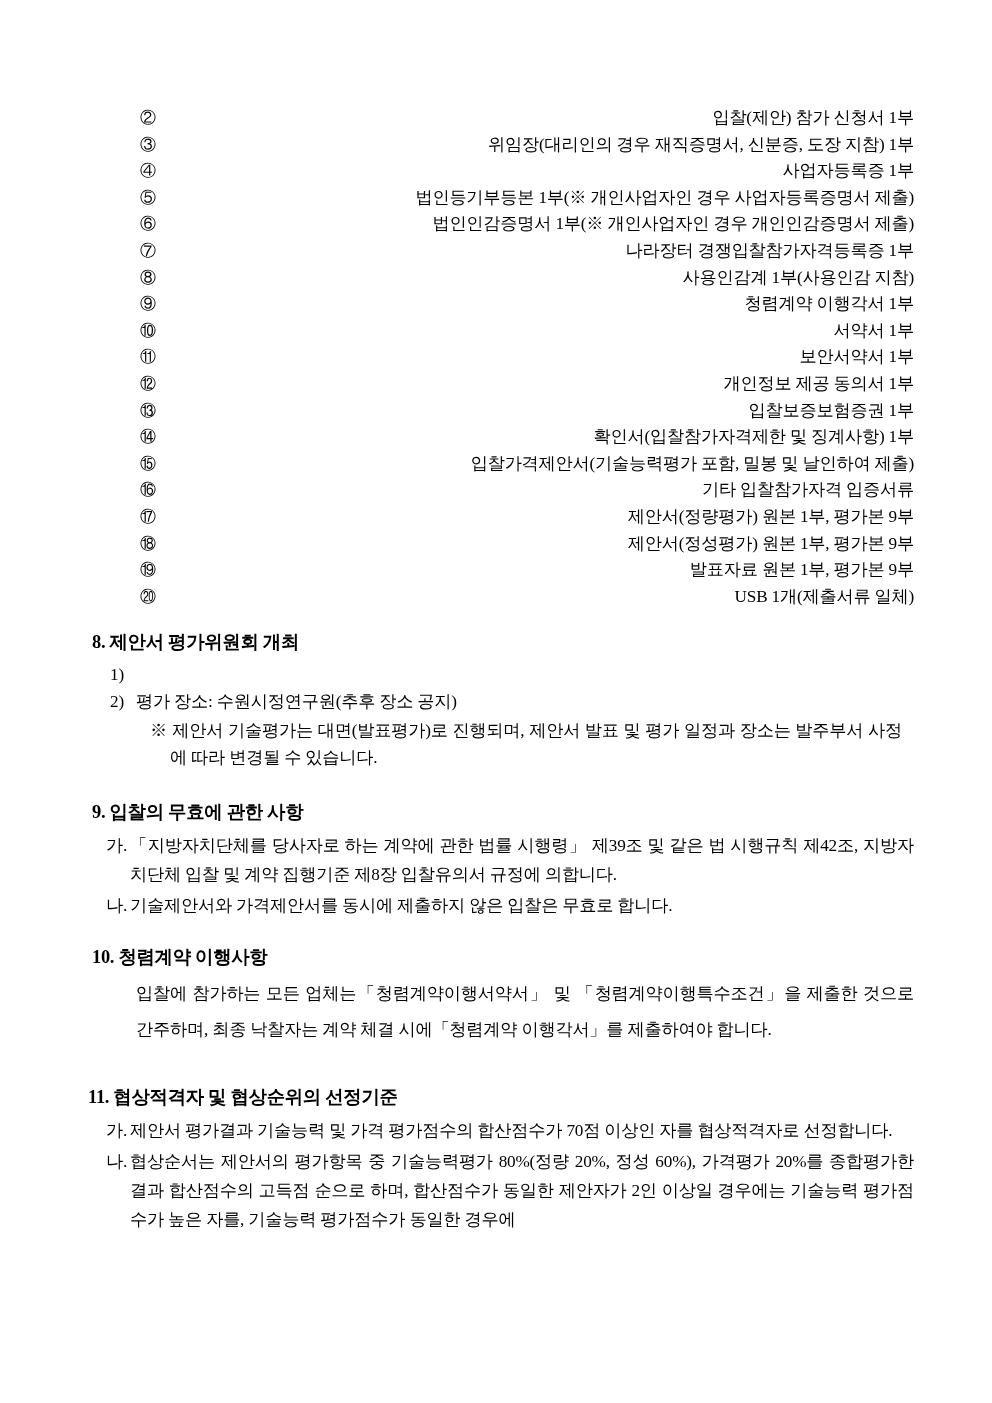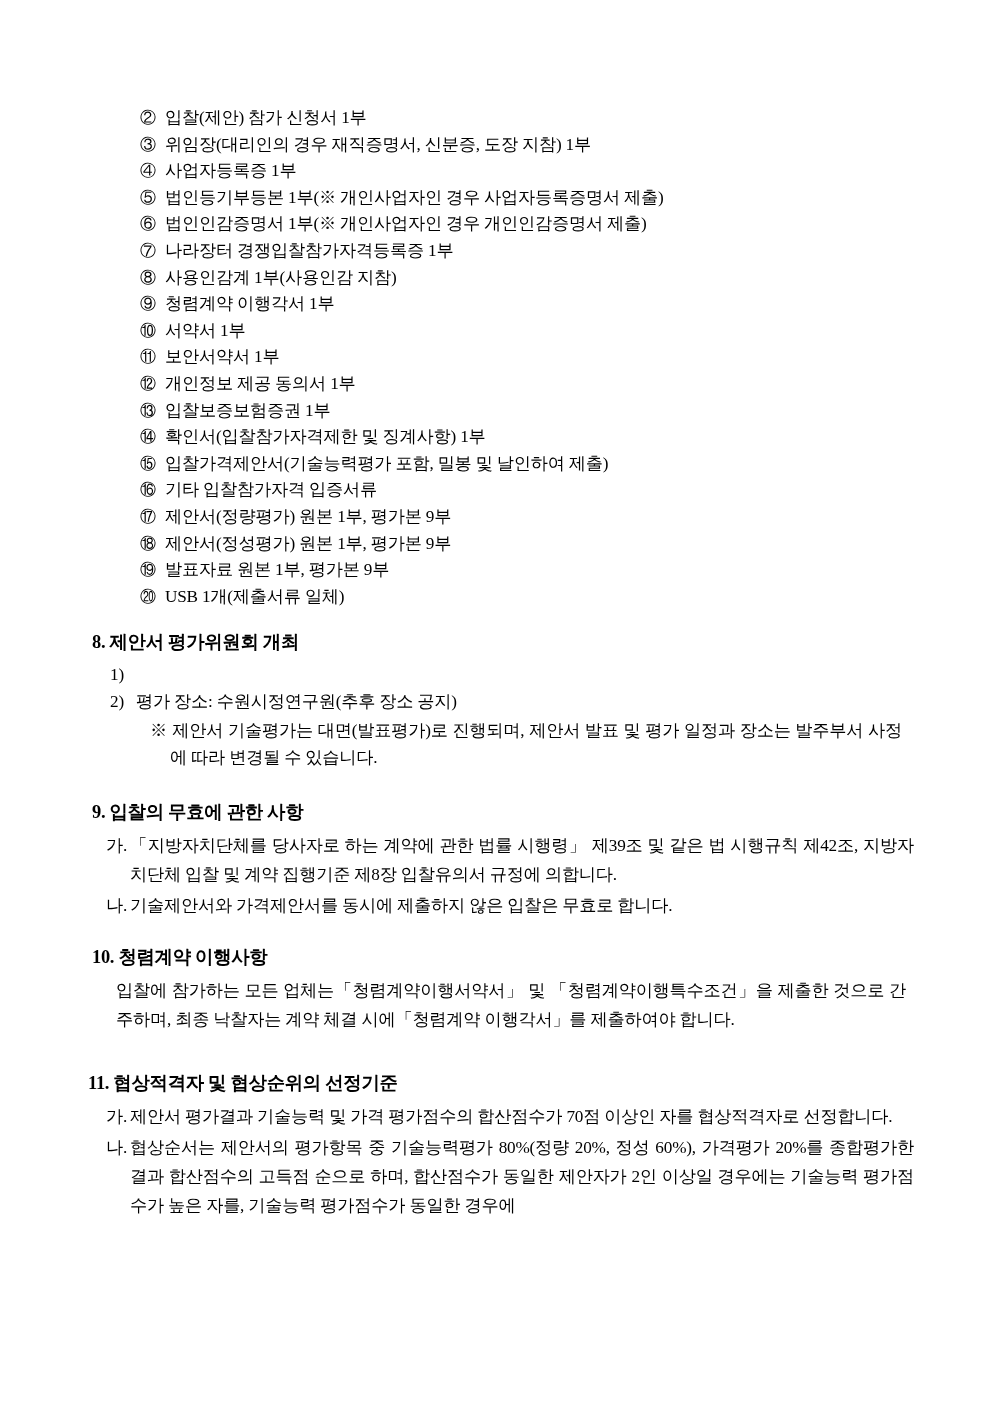--- a/index.html
+++ b/index.html
@@ -36,20 +36,21 @@
     letter-spacing: -0.2px;
     white-space: nowrap;
   }
   .circ-list .num {
     flex: 0 0 auto;
     width: 25px;
     font-size: 16px;
   }
   .circ-list .txt {
     flex: 1 1 auto;
+    text-align: right;
   }
 
   
   .sec-head {
     font-weight: bold;
     font-size: 18.4px;
     line-height: 26px;
     letter-spacing: -0.3px;
     margin: 0;
     padding: 0;
@@ -114,23 +115,23 @@
   }
   .ko-list .body {
     flex: 1 1 auto;
     text-align: justify;
     text-justify: inter-character;
     max-width: 796px;
   }
 
   
   .para {
-    margin: 6px 0 0 28px;
-    font-size: 17.2px;
-    line-height: 29px;
+    margin: 6px 0 0 48px;
+    font-size: 17.2px;
+    line-height: 36px;
     letter-spacing: -0.2px;
     max-width: 790px;
     text-align: justify;
     text-justify: inter-character;
   }
   .nowrap { white-space: nowrap; }
 </style>
 </head>
 <body>
 

